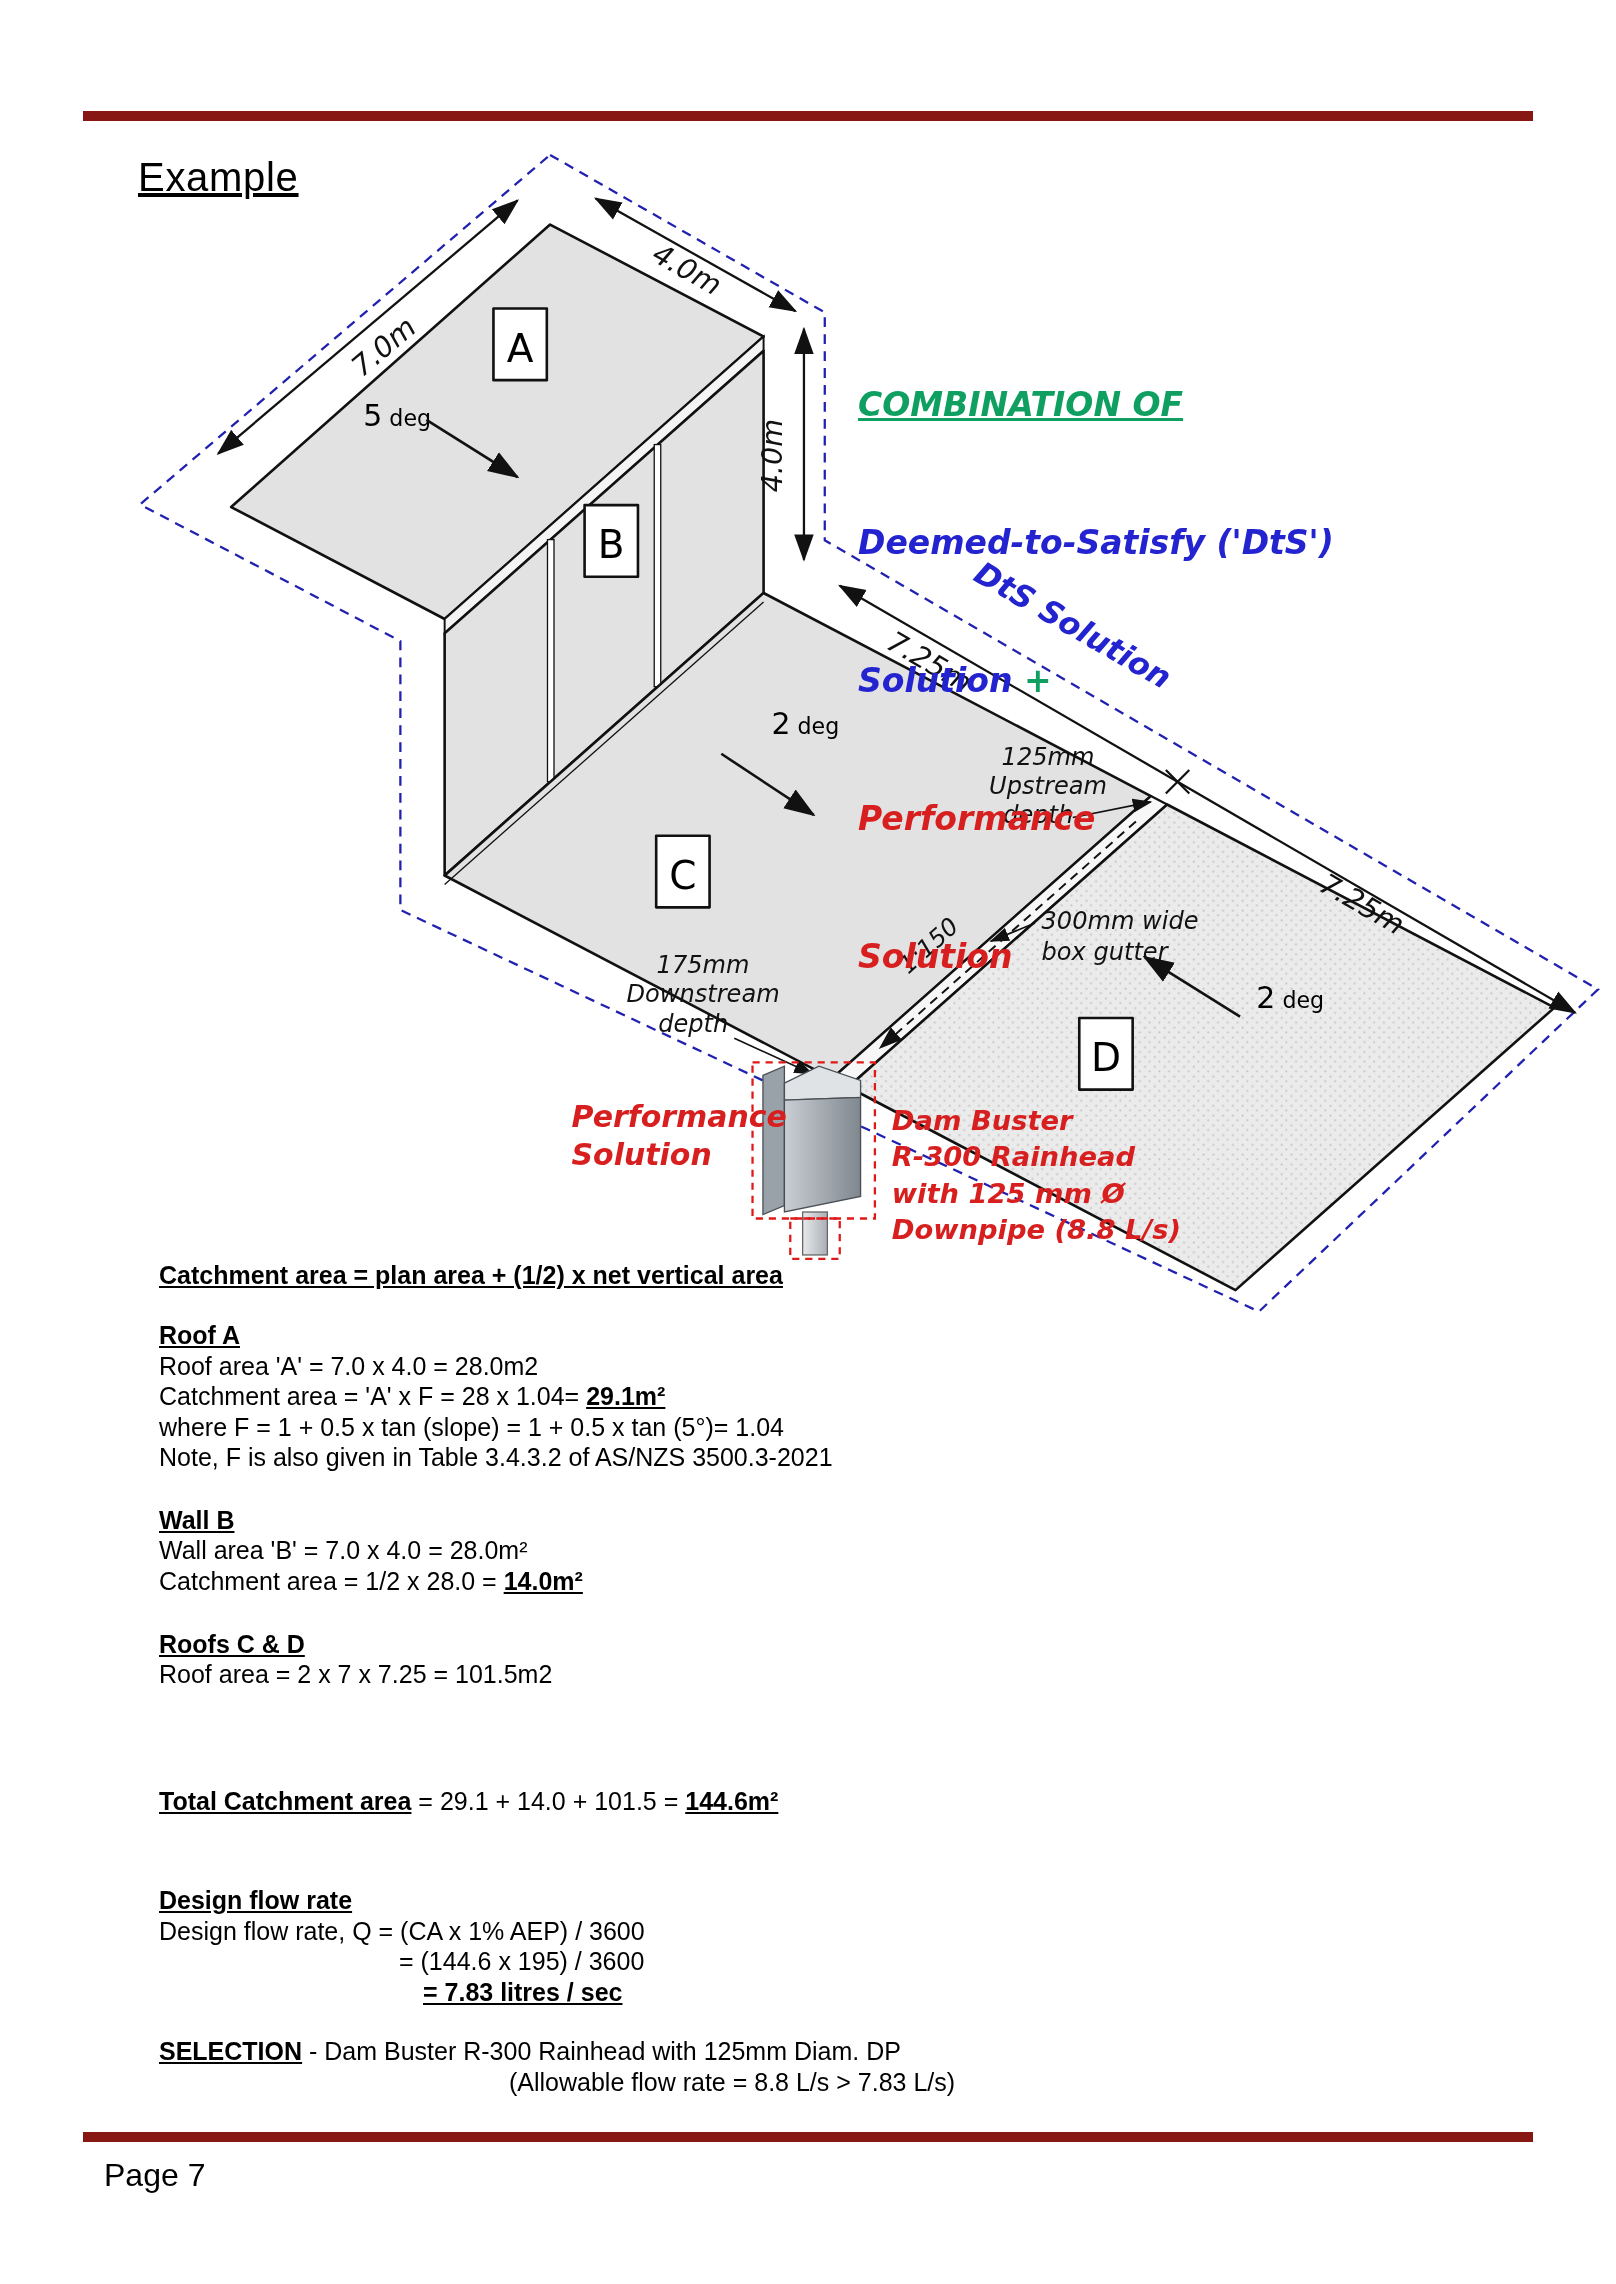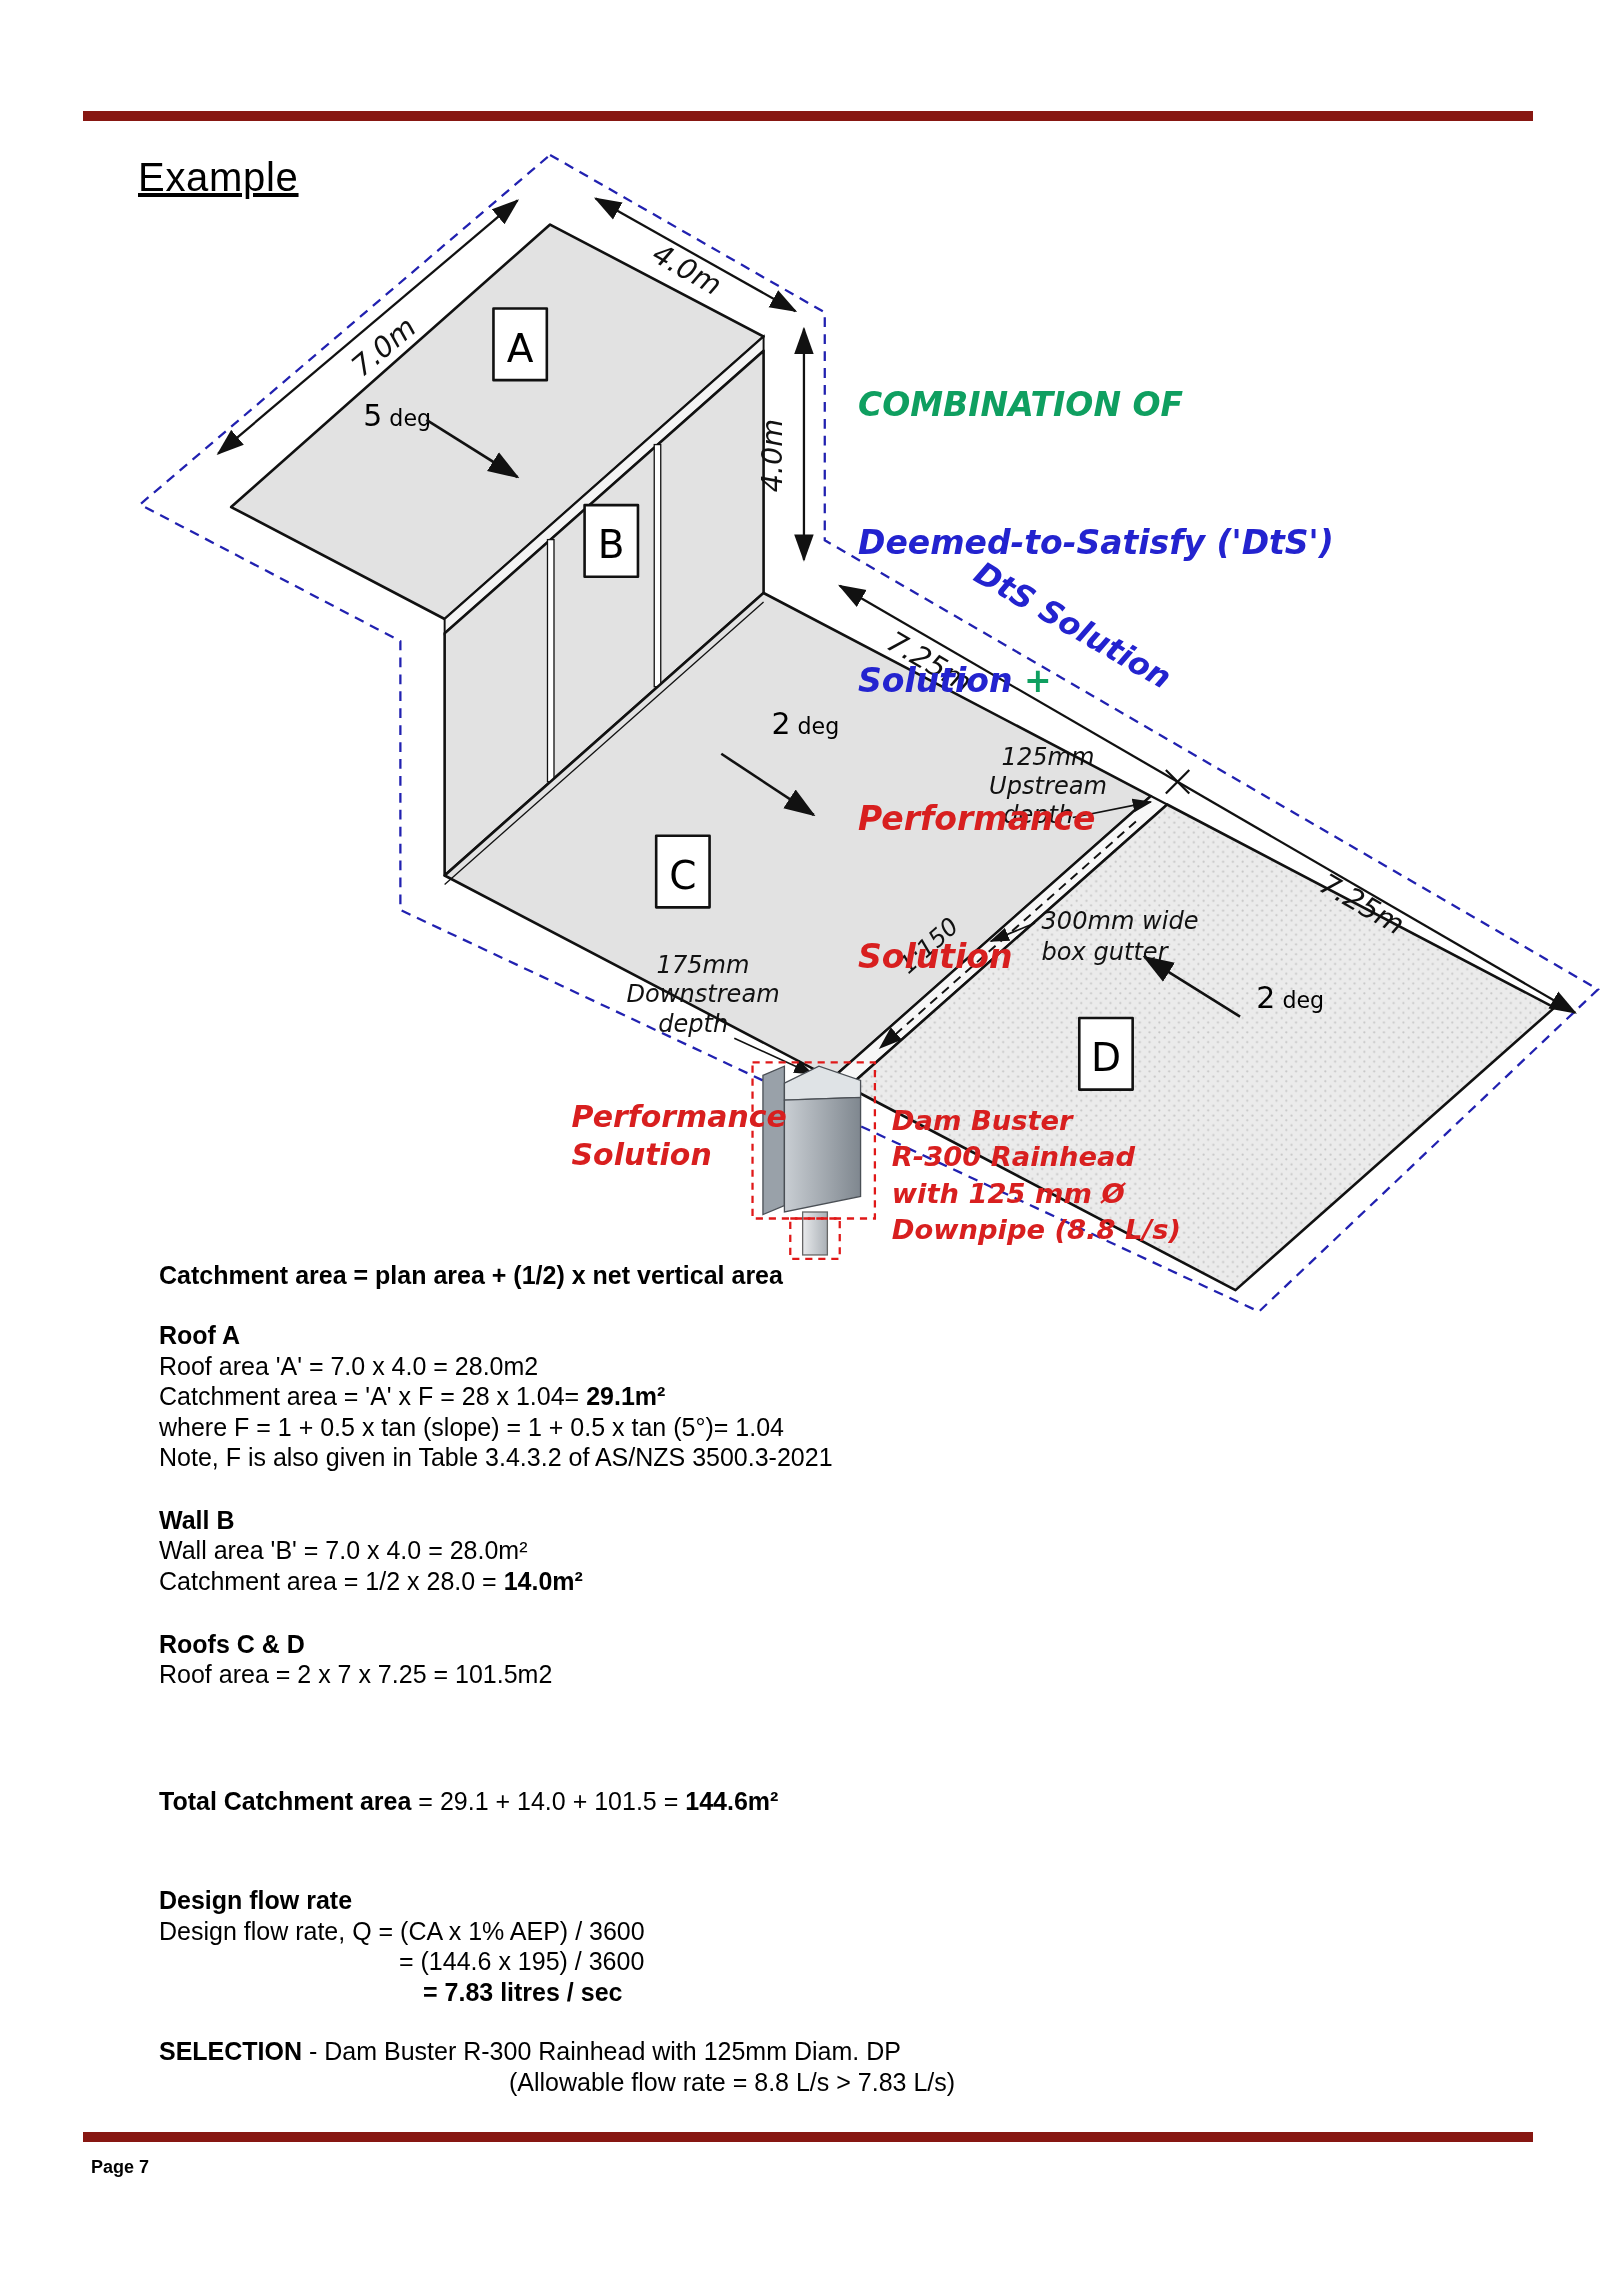--- a/index.html
+++ b/index.html
@@ -3,25 +3,25 @@
 <meta charset="utf-8">
 <style>
   html,body{margin:0;padding:0;background:#ffffff;}
   #page{position:relative;width:1617px;height:2284px;background:#ffffff;overflow:hidden;
         font-family:"Liberation Sans",sans-serif;color:#000;}
   .rule{position:absolute;left:83px;width:1450px;height:9.8px;background:#871712;}
   #rule-top{top:111px;}
   #rule-bottom{top:2132px;}
   #title{position:absolute;left:138px;top:155px;font-size:40px;font-weight:normal;
          text-decoration:underline;letter-spacing:0.7px;}
-  #page-num{position:absolute;left:91px;top:2157px;font-size:18px;font-weight:bold;}
+  #page-num{position:absolute;left:104px;top:2157px;font-size:32px;}
   
   .bl{position:absolute;left:159px;font-size:25px;line-height:30px;white-space:pre;}
   .b{font-weight:bold;}
-  .u{}
+  .u{text-decoration:underline;}
   
   #combo{position:absolute;left:858px;top:290px;font-family:"DejaVu Sans",sans-serif;
          font-style:italic;font-weight:bold;font-size:33px;line-height:46px;white-space:pre;}
   .grn{color:#0f9f60;}
   .blu{color:#2323cf;}
   .red{color:#d81f1f;}
   svg text{font-family:"DejaVu Sans",sans-serif;}
   .dimlabel{font-size:44px;font-style:italic;fill:#111;}
   .hand{font-size:37px;font-style:italic;fill:#111;}
   .letter{font-size:60px;fill:#000;}

